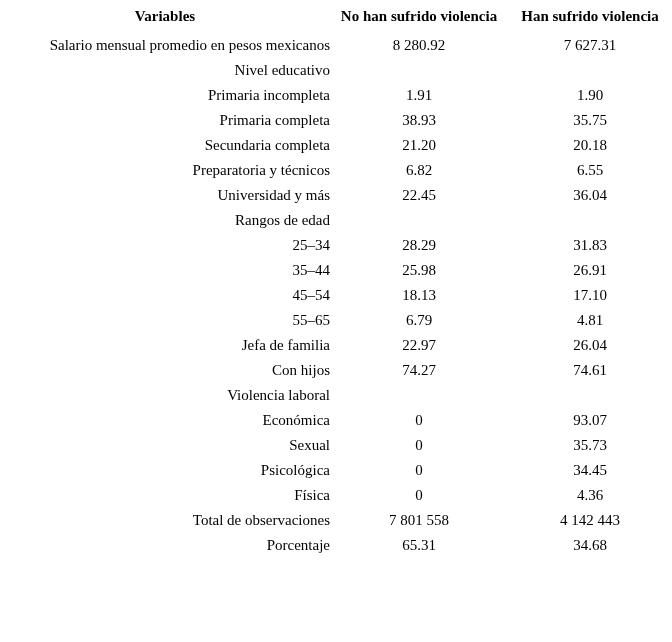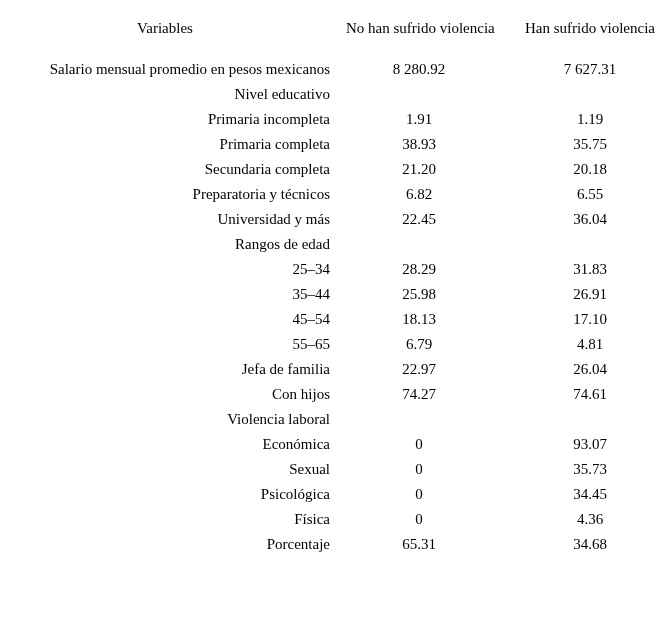--- a/index.html
+++ b/index.html
@@ -23,23 +23,23 @@
     width: 672px;
     border-collapse: collapse;
     table-layout: fixed;
     font-size: 15px;
   }
   table.stats-table col.col-variable { width: 330px; }
   table.stats-table col.col-no-viol  { width: 178px; }
   table.stats-table col.col-viol     { width: 164px; }
 
   table.stats-table thead th {
-    font-weight: normal;
+    font-weight: bold;
     font-size: 15px;
-    padding: 16px;
+    padding: 4px;
     height: 25px;
     line-height: 25px;
     vertical-align: middle;
     white-space: nowrap;
   }
   th.head-variable {
     text-align: center;
     padding-left: 0px;
   }
   th.head-no-viol {
@@ -91,21 +91,21 @@
           <td class="cell-value">7 627.31</td>
         </tr>
         <tr class="section-row">
           <td class="cell-label">Nivel educativo</td>
           <td class="cell-value"></td>
           <td class="cell-value"></td>
         </tr>
         <tr>
           <td class="cell-label">Primaria incompleta</td>
           <td class="cell-value">1.91</td>
-          <td class="cell-value">1.19</td>
+          <td class="cell-value">1.90</td>
         </tr>
         <tr>
           <td class="cell-label">Primaria completa</td>
           <td class="cell-value">38.93</td>
           <td class="cell-value">35.75</td>
         </tr>
         <tr>
           <td class="cell-label">Secundaria completa</td>
           <td class="cell-value">21.20</td>
           <td class="cell-value">20.18</td>
@@ -174,19 +174,24 @@
           <td class="cell-label">Psicológica</td>
           <td class="cell-value">0</td>
           <td class="cell-value">34.45</td>
         </tr>
         <tr>
           <td class="cell-label">Física</td>
           <td class="cell-value">0</td>
           <td class="cell-value">4.36</td>
         </tr>
         <tr>
+          <td class="cell-label">Total de observaciones</td>
+          <td class="cell-value">7 801 558</td>
+          <td class="cell-value">4 142 443</td>
+        </tr>
+        <tr>
           <td class="cell-label">Porcentaje</td>
           <td class="cell-value">65.31</td>
           <td class="cell-value">34.68</td>
         </tr>
       </tbody>
   </table>
 </div>
 
 </body></html>

